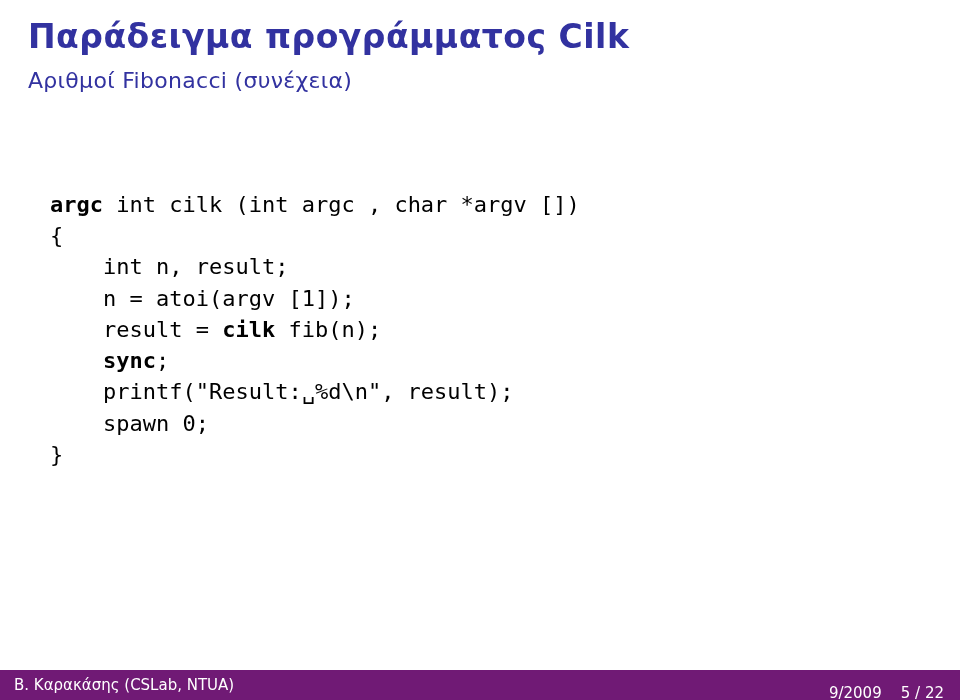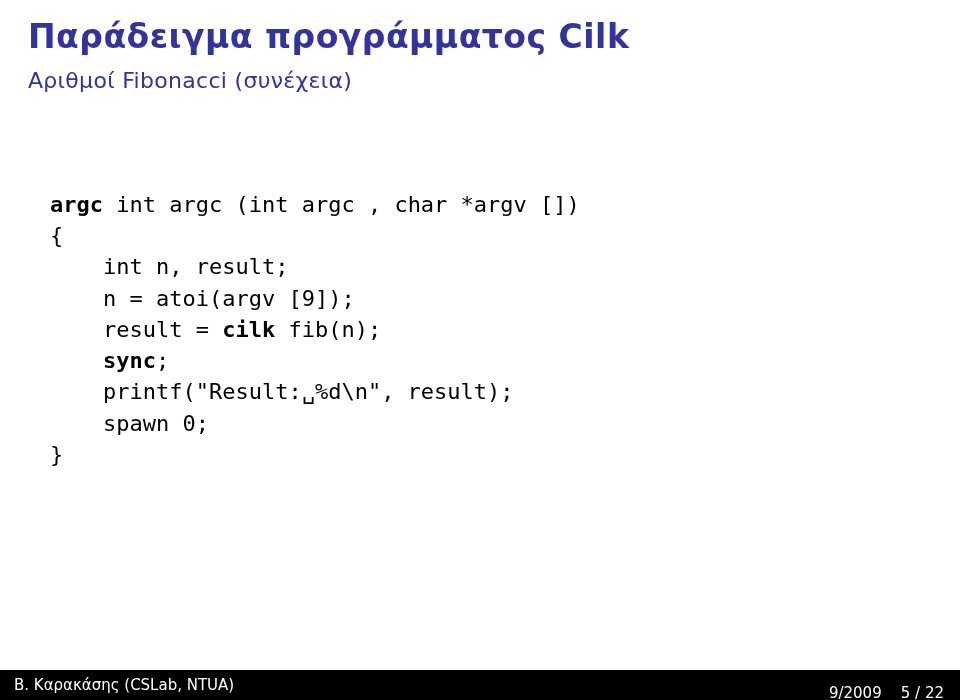--- a/index.html
+++ b/index.html
@@ -40,44 +40,44 @@
     color: #000;
     white-space: pre;
   }
   .kw { font-weight: bold; color: #000; }
   .footer {
     position: absolute;
     left: 0;
     right: 0;
     bottom: 0;
     height: 30px;
-    background: #000000;
+    background: #701a75;
     color: #fff;
     font-size: 15px;
     display: flex;
     align-items: center;
     justify-content: space-between;
     padding: 0 16px 0 14px;
   }
   .footer-left { text-align: left; }
   .footer-center { position: absolute; left: 50%; transform: translateX(-50%); }
   .footer-right { text-align: right; margin-top: 15px; }
 </style>
 </head>
 <body>
 
 <div class="slide">
 
   <div class="title">Παράδειγμα προγράμματος Cilk</div>
   <div class="subtitle">Αριθμοί Fibonacci (συνέχεια)</div>
 
-  <div class="code-block"><span class="kw">argc</span><span> int</span><span> argc (int</span><span> argc , char</span><span> *argv [])</span>
+  <div class="code-block"><span class="kw">argc</span><span> int</span><span> cilk (int</span><span> argc , char</span><span> *argv [])</span>
 <span>{</span>
 <span>    int</span><span> n, result;</span>
-<span>    n = atoi(argv [9]);</span>
+<span>    n = atoi(argv [1]);</span>
 <span>    result = </span><span class="kw">cilk</span><span> fib(n);</span>
 <span>    </span><span class="kw">sync</span><span>;</span>
 <span>    printf("Result:␣%d\n", result);</span>
 <span>    spawn</span><span> 0;</span>
 <span>}</span></div>
 
   <div class="footer">
     <div class="footer-left">Β. Καρακάσης (CSLab, NTUA)</div>
     <div class="footer-right">
       <span>9/2009</span>&nbsp;&nbsp;&nbsp;&nbsp;<span>5 / 22</span>

